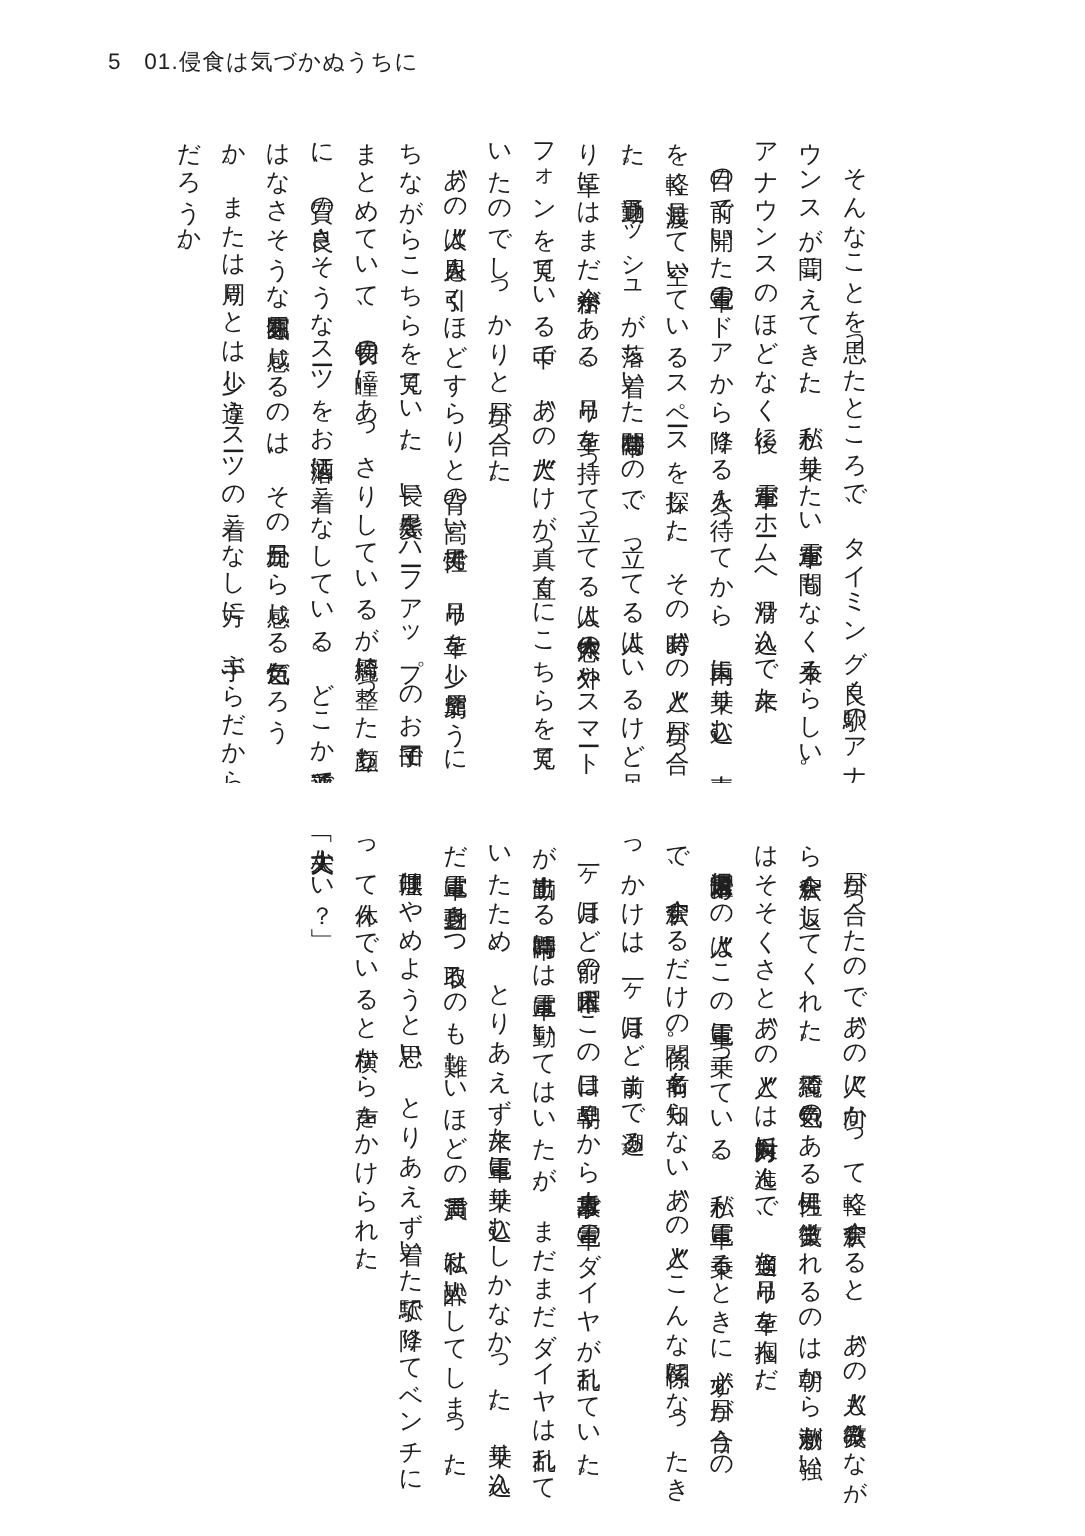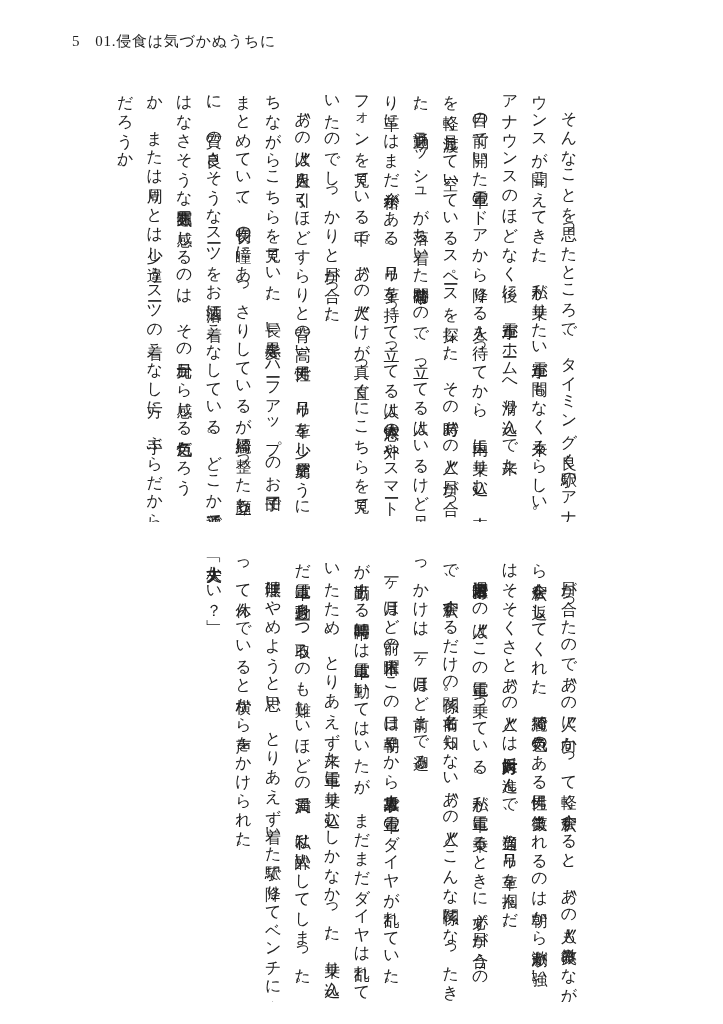--- a/index.html
+++ b/index.html
@@ -6,21 +6,21 @@
     margin: 0;
     padding: 0;
     background: #ffffff;
   }
   .page {
     position: relative;
     width: 672px;
     height: 1024px;
     background: #ffffff;
     overflow: hidden;
-    font-family: Liberation Serif, serif;
+    font-family: Liberation Sans, sans-serif;
     color: #1f1f1f;
   }
   .page-header {
     position: absolute;
     top: 32px;
     left: 72px;
     font-size: 15px;
     letter-spacing: 0.05em;
     color: #1f1f1f;
     white-space: nowrap;

